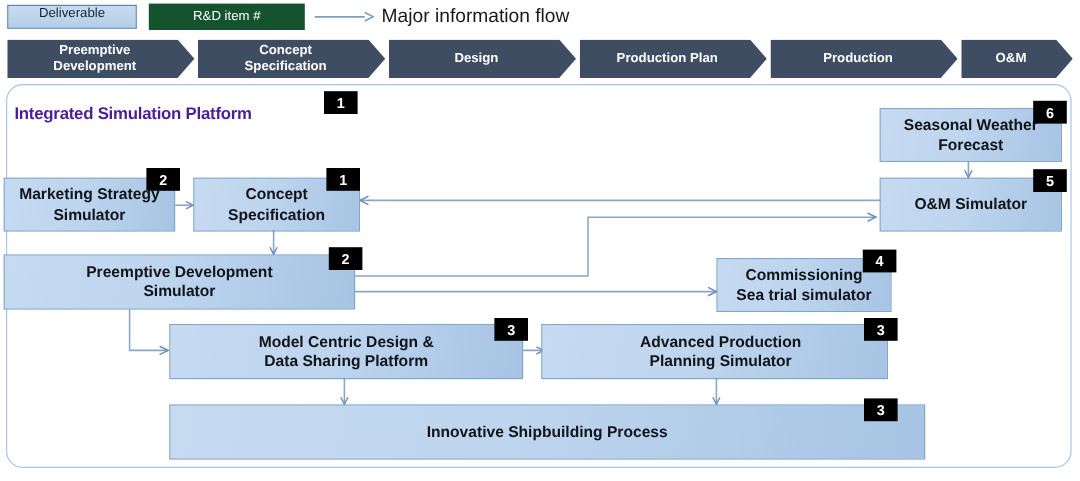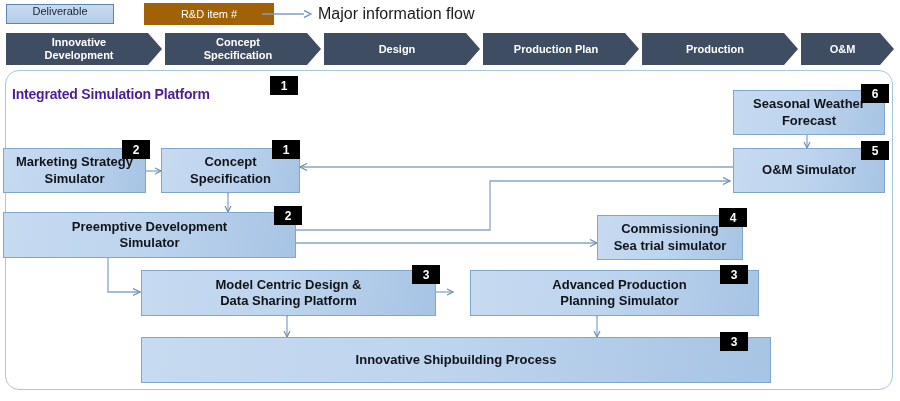--- a/index.html
+++ b/index.html
@@ -20,23 +20,23 @@
   .lg-swatch{
     position:absolute;left:6px;top:4px;width:108px;height:20px;
     background:linear-gradient(180deg,#c7dbef 0%,#b4cee8 100%);
     border:1px solid #5b84b1;
     display:flex;justify-content:center;
     font-size:11px;color:#16232e;font-weight:400;
     box-sizing:border-box;
   }
   .lg-black{
     position:absolute;left:124px;top:3px;width:130px;height:22px;
-    background:#a16207;
-    display:flex;align-items:center;justify-content:center;
-    font-size:11px;color:#ffffff;font-weight:400;margin-left:20px;
+    background:#14532d;
+    display:flex;align-items:center;justify-content:center;
+    font-size:11px;color:#ffffff;font-weight:400;
   }
   .lg-flowwrap{
     position:absolute;left:262px;top:3px;height:22px;
     display:flex;align-items:center;gap:6px;
   }
   .lg-arrow{position:relative;width:50px;height:10px;display:block;}
   .lg-flowtxt{font-size:16px;color:#1a1a1a;}
 
   
   .phasebar{position:absolute;left:6px;top:33px;width:888px;height:32px;}
@@ -115,21 +115,21 @@
         <line x1="0" y1="5" x2="42" y2="5" stroke="#7e9ec4" stroke-width="1.4"></line>
         <path d="M42 1.5 L49 5 L42 8.5" fill="none" stroke="#7e9ec4" stroke-width="1.4"></path>
       </svg>
       <span class="lg-flowtxt">Major information flow</span>
     </div>
   </div>
 
   <div class="phasebar">
     <div class="chev" style="left:0px;width:156px;clip-path:polygon(0 0, 142px 0, 156px 50%, 142px 100%, 0 100%);">
       <div>
-        <span>Innovative</span>
+        <span>Preemptive</span>
         <span>Development</span>
       </div>
     </div>
     <div class="chev" style="left:159px;width:156px;clip-path:polygon(0 0, 142px 0, 156px 50%, 142px 100%, 0 100%);">
       <div>
         <span>Concept</span>
         <span>Specification</span>
       </div>
     </div>
     <div class="chev" style="left:318px;width:156px;clip-path:polygon(0 0, 142px 0, 156px 50%, 142px 100%, 0 100%);">
@@ -216,21 +216,21 @@
   <div class="badge" style="left:274px;top:206px;">2</div>
 
   <div class="node" style="left:141px;top:270px;width:295px;height:46px;">
     <div>
       <span class="lbl">Model Centric Design &amp;</span>
       <span class="lbl">Data Sharing Platform</span>
     </div>
   </div>
   <div class="badge" style="left:412px;top:265px;">3</div>
 
-  <div class="node" style="left:470px;top:270px;width:289px;height:46px;padding-left:16px;">
+  <div class="node" style="left:451px;top:270px;width:289px;height:46px;padding-left:16px;">
     <div>
       <span class="lbl">Advanced Production</span>
       <span class="lbl">Planning Simulator</span>
     </div>
   </div>
   <div class="badge" style="left:720px;top:265px;">3</div>
 
   <div class="node" style="left:141px;top:337px;width:630px;height:46px;">
     <div>
       <span class="lbl">Innovative Shipbuilding Process</span>

